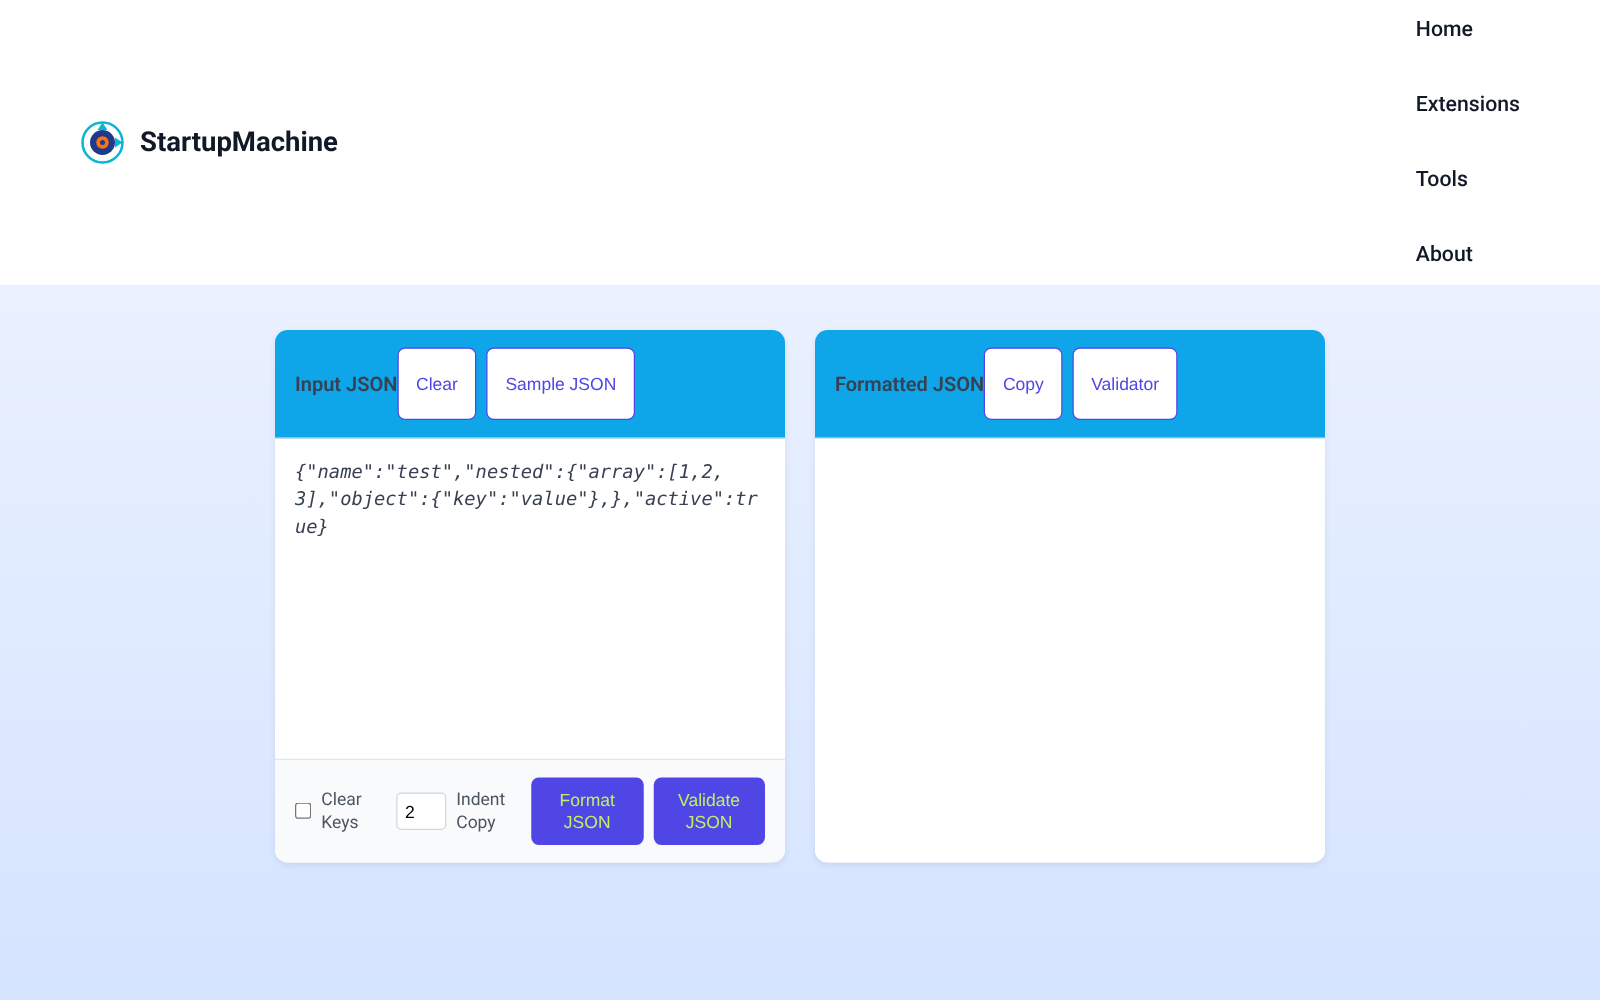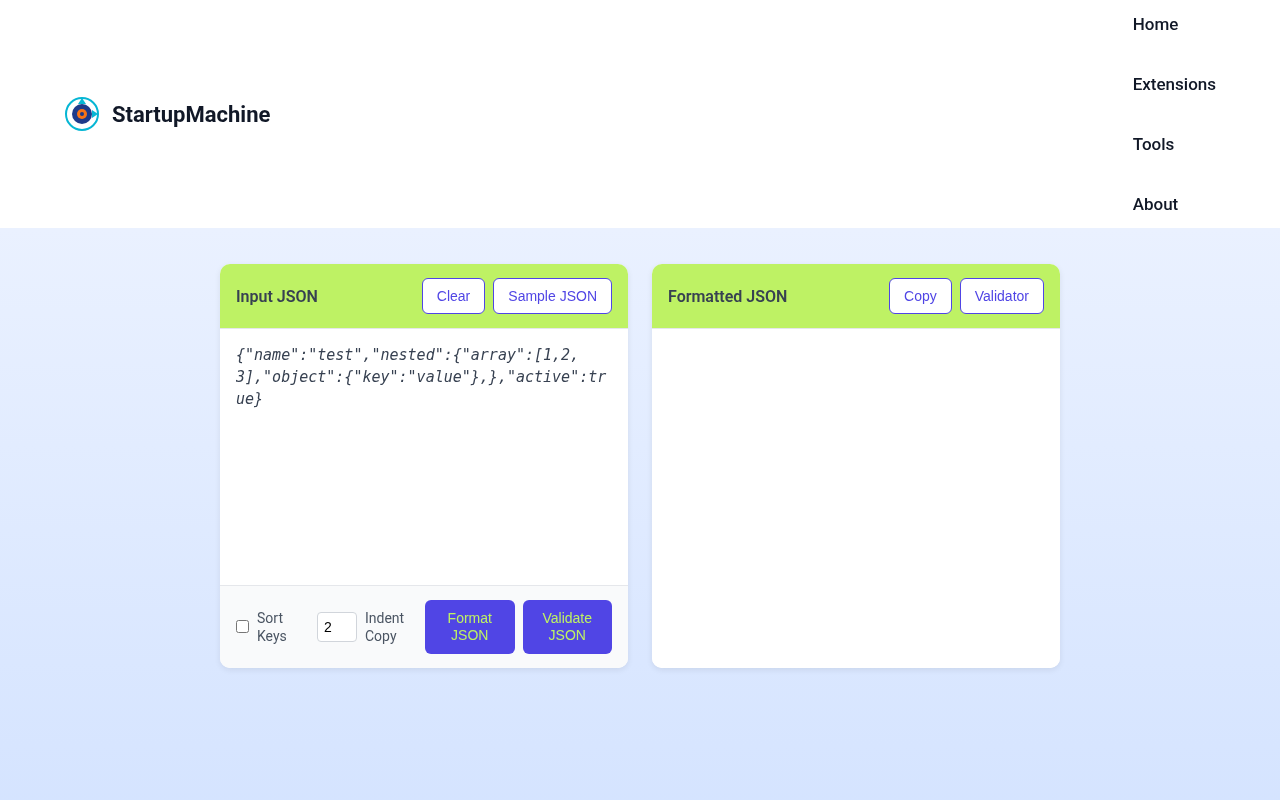--- a/index.html
+++ b/index.html
@@ -79,40 +79,39 @@
       background: #fff;
       border-radius: 10px;
       box-shadow: 0 2px 6px rgba(0,0,0,0.08);
       display: flex;
       flex-direction: column;
       overflow: hidden;
     }
     .card-head {
       display: flex;
       align-items: center;
-      justify-content: space-between;
       padding: 14px 16px;
       border-bottom: 1px solid #e5e7eb;
-      background: #bef264;
+      background: #0ea5e9;
     }
     .card-title {
       font-size: 16px;
       font-weight: 600;
       color: #374151;
     }
     .btn-group {
       display: flex;
       gap: 8px;
     }
     .btn-outline {
       border: 1px solid #5045e5;
       background: #fff;
       color: #5045e5;
       font-size: 14px;
-      padding: 9px 14px;
+      padding: 20px 14px;
       border-radius: 6px;
       cursor: pointer;
       font-weight: 500;
     }
     .btn-primary {
       border: none;
       background: #5045e5;
       color: #bef264;
       font-size: 14px;
       padding: 10px 14px;
@@ -215,21 +214,21 @@
           <button class="btn-outline">Clear</button>
           <button class="btn-outline">Sample JSON</button>
         </div>
       </div>
       <div class="card-body">
         <textarea class="json-text" readonly="" style="">{"name":"test","nested":{"array":[1,2,3],"object":{"key":"value"},},"active":true}</textarea>
       </div>
       <div class="card-foot">
         <div class="opt">
           <input type="checkbox" style="">
-          <span class="opt-label">Sort Keys</span>
+          <span class="opt-label">Clear Keys</span>
         </div>
         <div class="opt">
           <input type="text" class="indent-input" value="2" style="">
           <span class="opt-label">Indent Copy</span>
         </div>
         <div class="foot-actions">
           <button class="btn-primary">Format JSON</button>
           <button class="btn-primary">Validate JSON</button>
         </div>
       </div>

